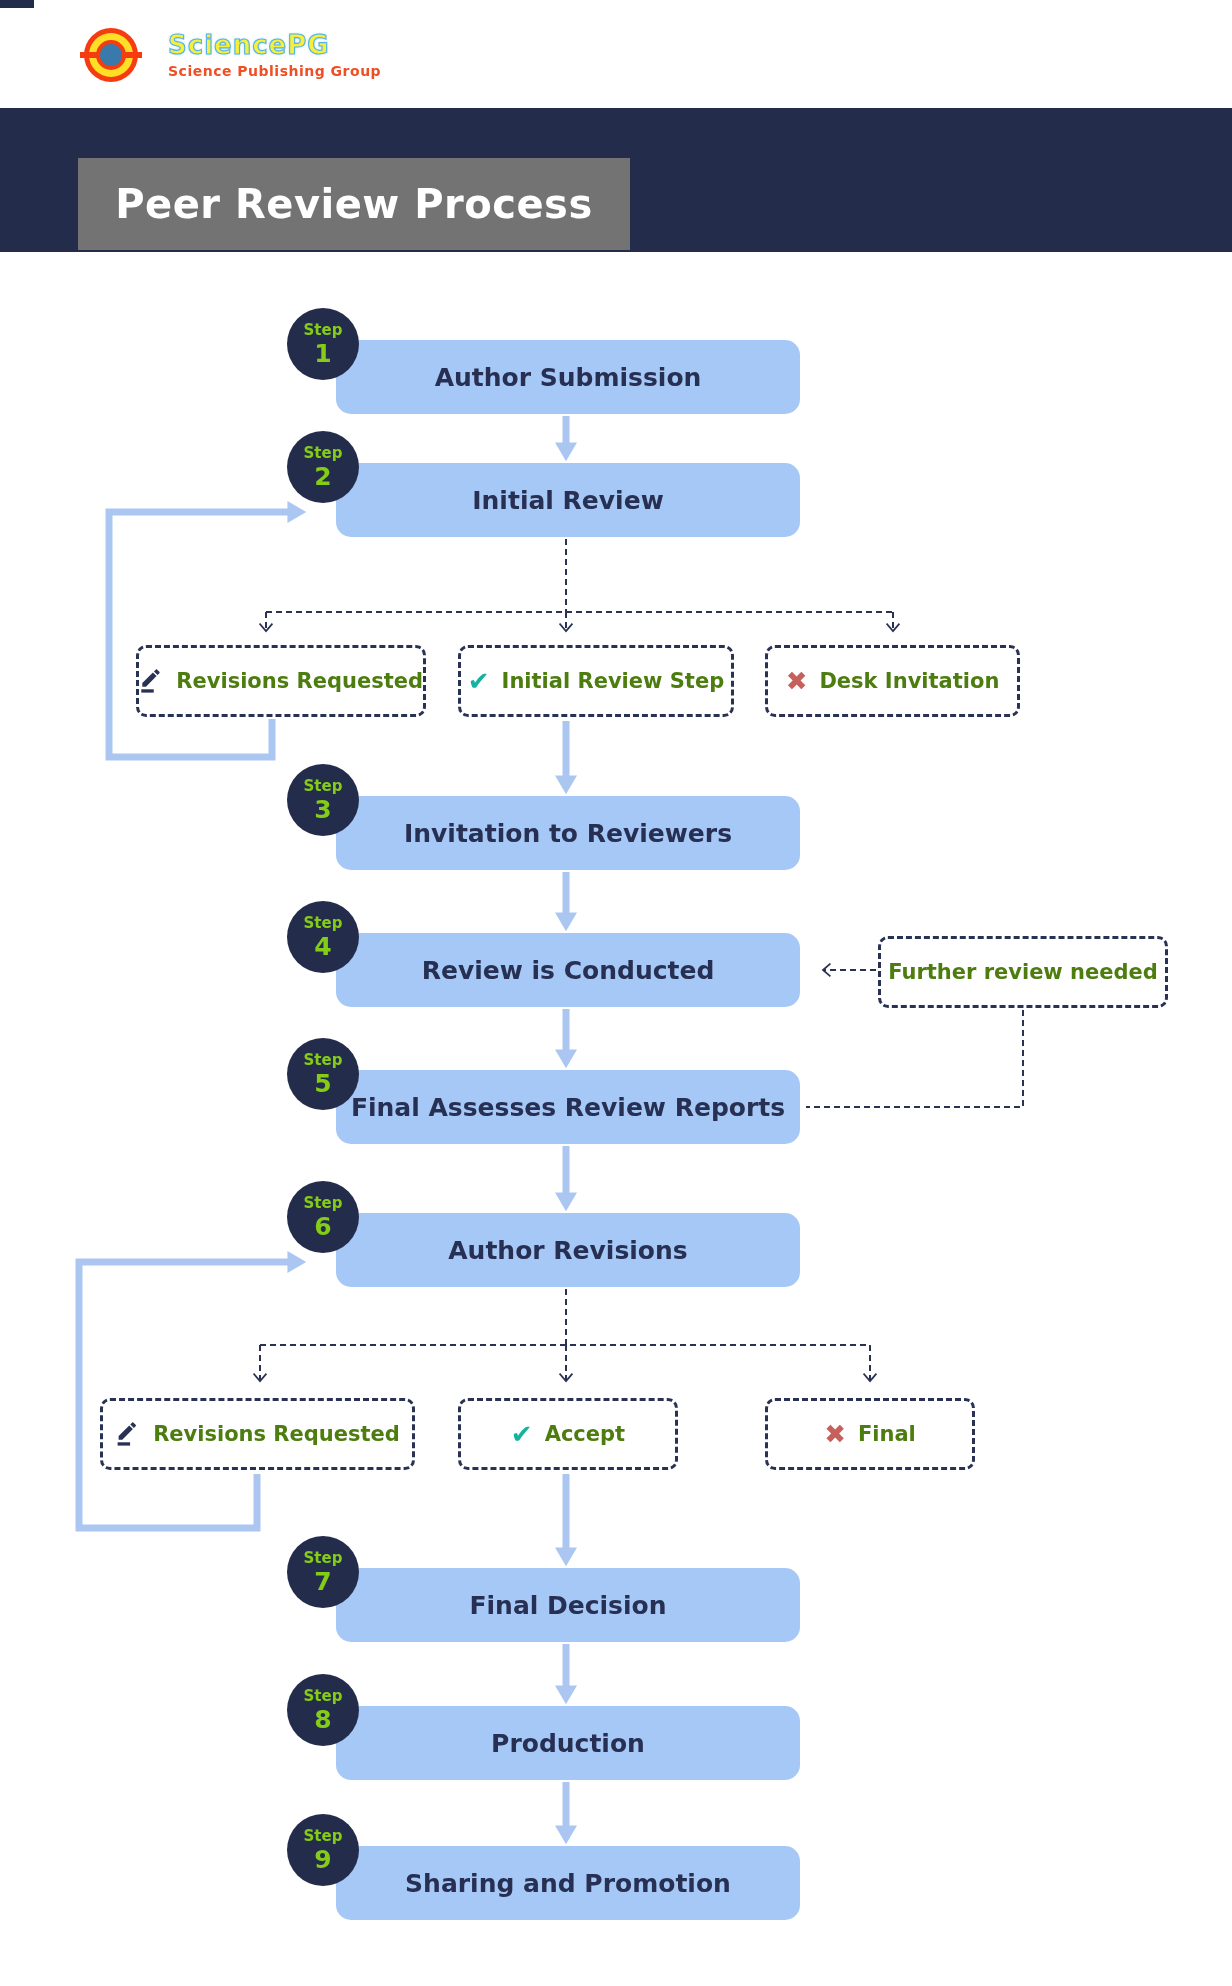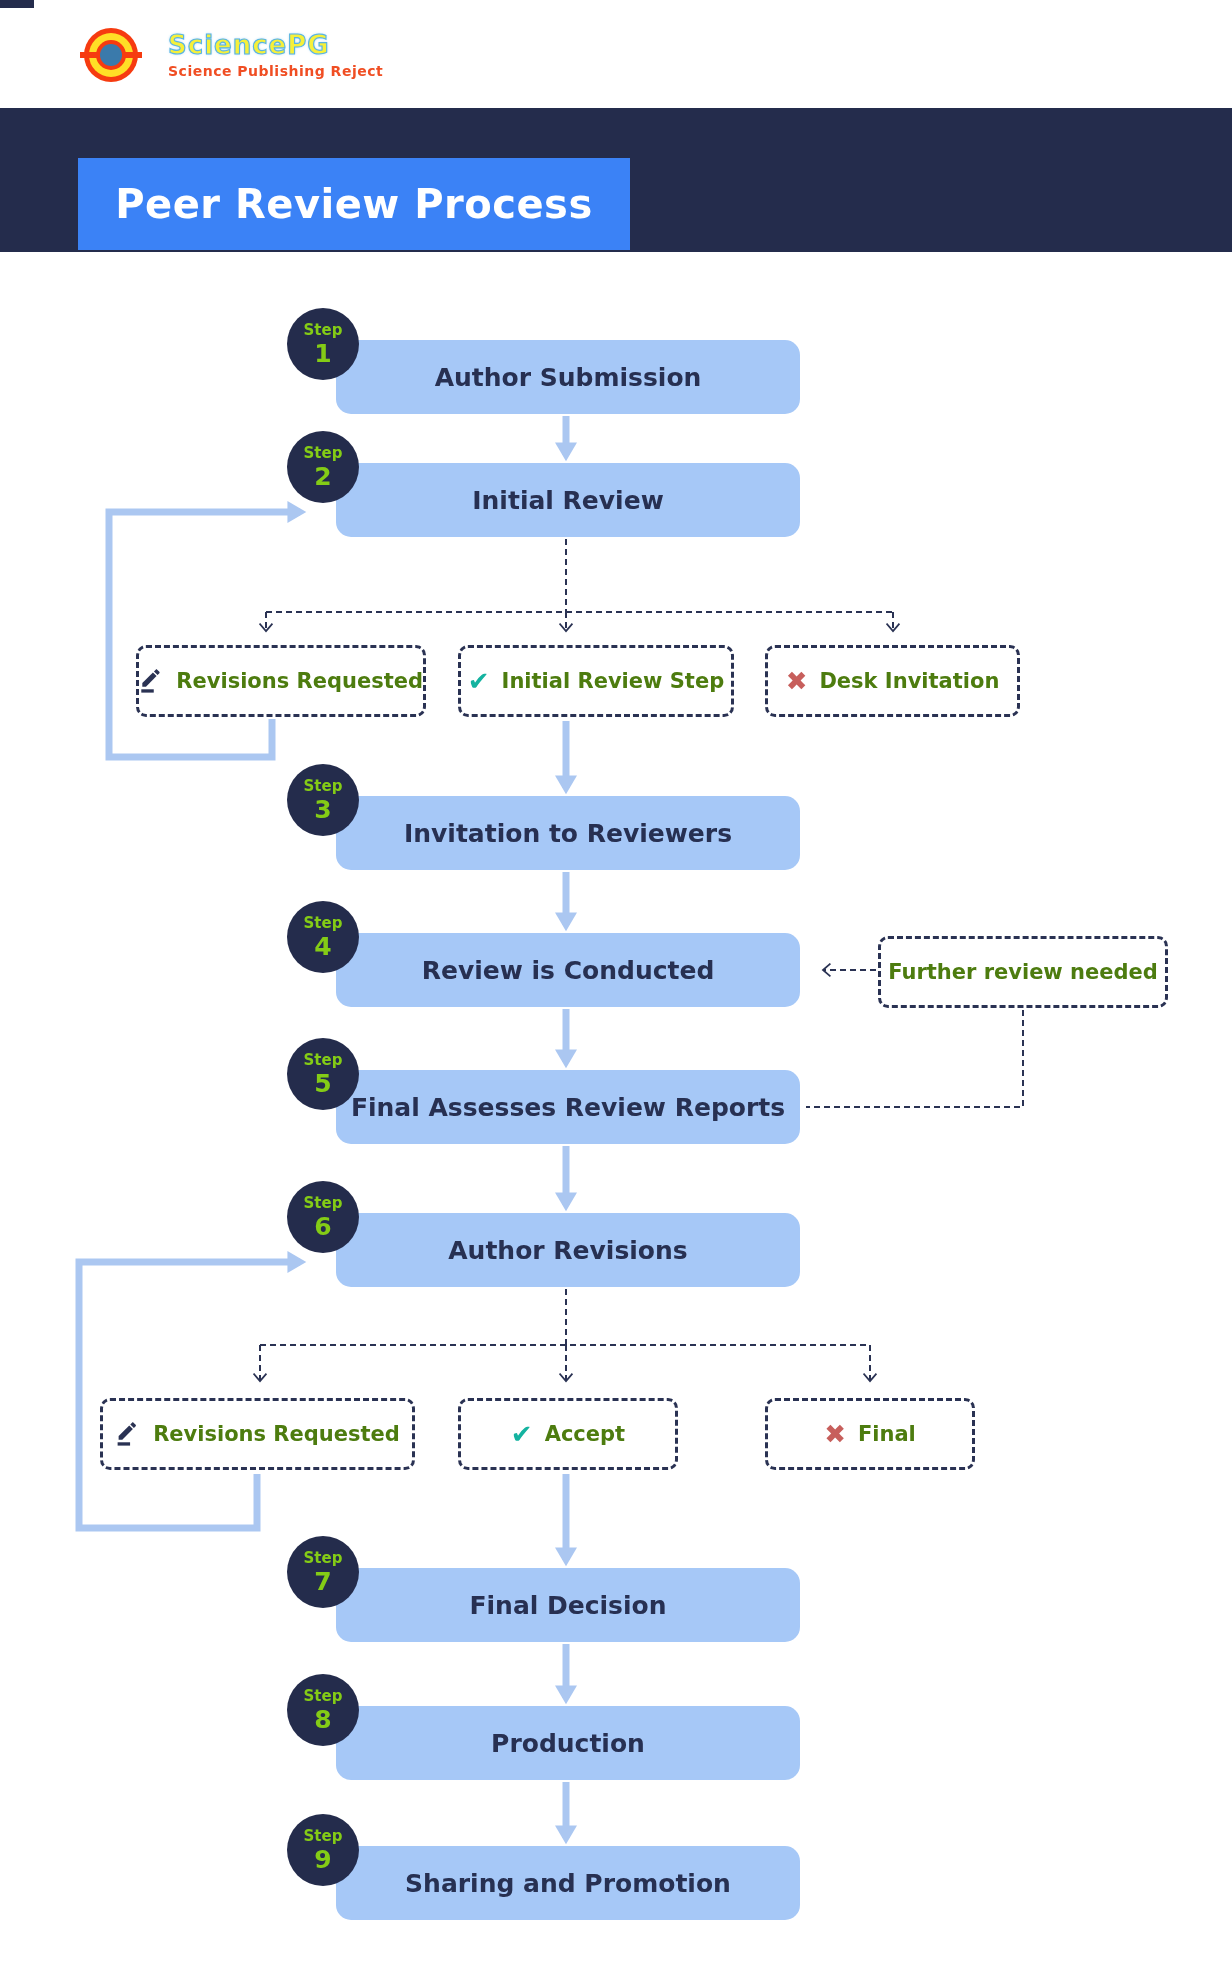--- a/index.html
+++ b/index.html
@@ -14,21 +14,21 @@
   .emblem .c1{position:absolute;left:0;top:0;width:54px;height:54px;border-radius:50%;background:#f63b10;}
   .emblem .c2{position:absolute;left:5px;top:5px;width:44px;height:44px;border-radius:50%;background:#ffdf26;}
   .emblem .c3{position:absolute;left:12px;top:12px;width:30px;height:30px;border-radius:50%;background:#f63b10;}
   .emblem .c4{position:absolute;left:16px;top:16px;width:22px;height:22px;border-radius:50%;background:#3a7aab;}
   .emblem .bar{position:absolute;left:-4px;top:24px;width:62px;height:6px;background:#f63b10;}
   .brand{font-size:26px;font-weight:bold;color:#f6f03a;letter-spacing:1px;line-height:1.1;
          -webkit-text-stroke:1.1px #58b3e4;text-shadow:0 0 3px #9ad2ef;}
   .tagline{font-size:14px;font-weight:bold;color:#f04e23;margin-top:3px;letter-spacing:.5px;}
   
   .navy-band{position:absolute;left:0;top:108px;width:1232px;height:144px;background:#242c4c;}
-  .title-box{position:absolute;left:78px;top:158px;width:552px;height:92px;background:#3b82f6;
+  .title-box{position:absolute;left:78px;top:158px;width:552px;height:92px;background:#737373;
              display:flex;align-items:center;justify-content:center;}
   .title-box span{color:#ffffff;font-size:40px;font-weight:bold;letter-spacing:.5px;}
   
   .step-box{position:absolute;left:336px;width:464px;height:74px;background:#a6c8f7;border-radius:15px;
             display:flex;align-items:center;justify-content:center;z-index:1;}
   .step-box span{color:#273052;font-size:25px;font-weight:bold;white-space:nowrap;}
   .step-circle{position:absolute;left:287px;width:72px;height:72px;border-radius:50%;background:#242c4c;
                color:#84cc16;display:flex;flex-direction:column;align-items:center;justify-content:center;
                line-height:1;z-index:2;}
   .step-circle .w{font-size:15px;font-weight:bold;margin-bottom:3px;}
@@ -53,21 +53,21 @@
   <div class="logo">
     <div class="emblem">
       <div class="c1"></div>
         <div class="c2"></div>
         <div class="c3"></div>
       <div class="bar"></div>
         <div class="c4"></div>
     </div>
     <div>
       <div class="brand">SciencePG</div>
-      <div class="tagline">Science Publishing Reject</div>
+      <div class="tagline">Science Publishing Group</div>
     </div>
   </div>
 
   <div class="navy-band"></div>
   <div class="title-box">
     <span>Peer Review Process</span>
   </div>
 
   <svg class="wires" width="1232" height="1986" viewBox="0 0 1232 1986">
     <defs>

